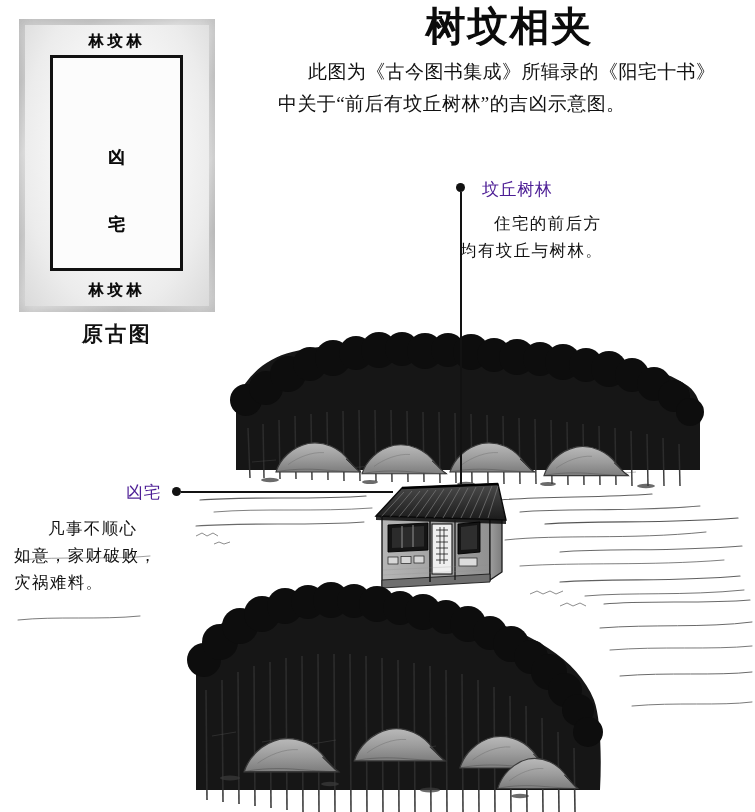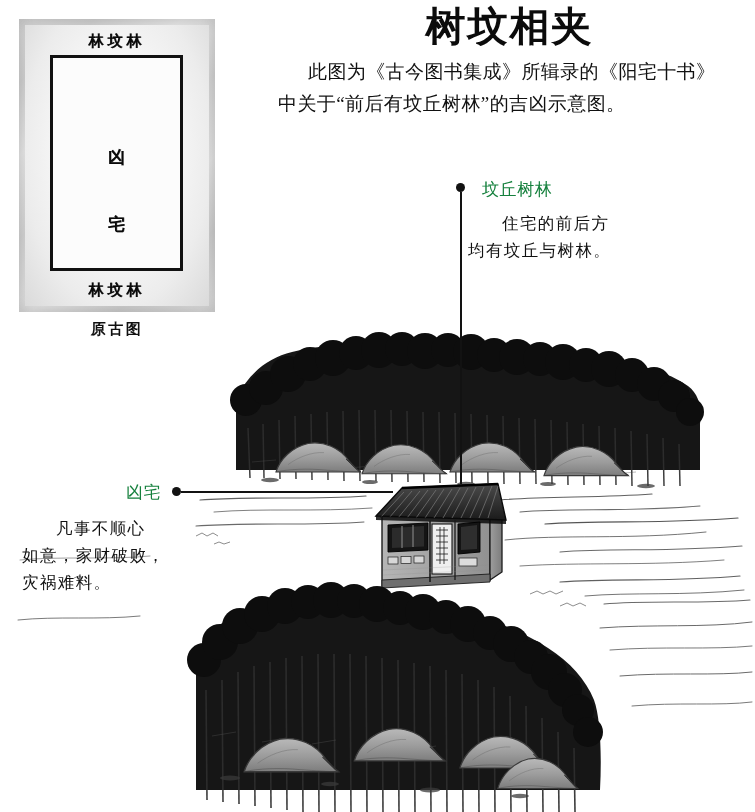--- a/index.html
+++ b/index.html
@@ -111,41 +111,41 @@
   }
   #antique-char-1 { top: 88px; }
   #antique-char-2 { top: 155px; }
   #antique-caption {
     position: absolute;
     left: 19px;
     top: 320px;
     width: 196px;
     text-align: center;
     font-weight: bold;
-    font-size: 15px;
+    font-size: 21px;
     letter-spacing: 2.5px;
     color: #111;
   }
 
   
   .callout-title {
     position: absolute;
     font-size: 17px;
     letter-spacing: 0.6px;
-    color: #15803d;
+    color: #4c1d95;
     white-space: nowrap;
   }
   .callout-body {
     position: absolute;
     font-size: 16.5px;
     line-height: 27px;
     color: #111;
     letter-spacing: 1.4px;
   }
-  .callout-body .cl { display: block; white-space: nowrap; padding-left: 8px; }
+  .callout-body .cl { display: block; white-space: nowrap; }
   .callout-body .cl.indent { text-indent: 34px; }
 
   .dot {
     position: absolute;
     width: 9px;
     height: 9px;
     border-radius: 50%;
     background: #121212;
   }
   .leader-v {

